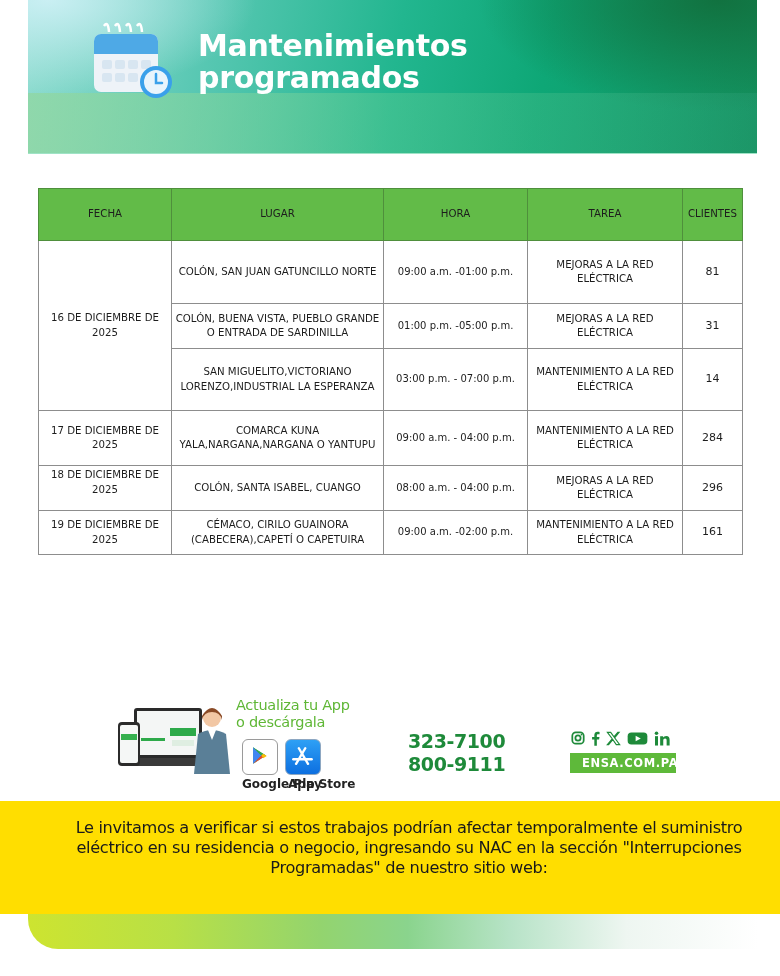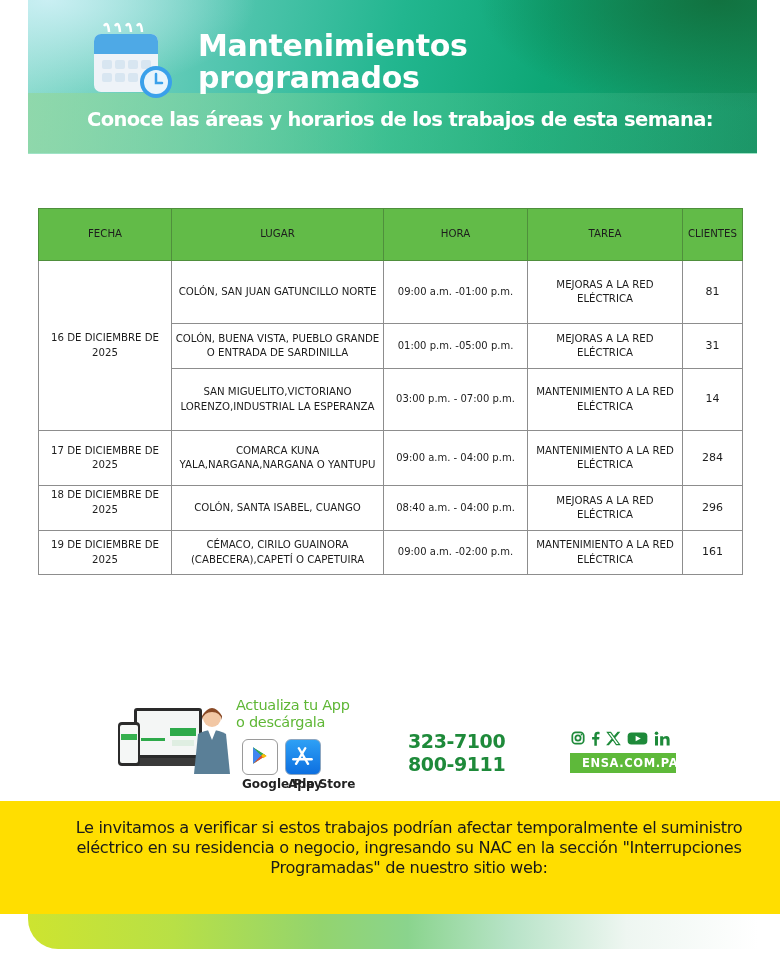--- a/index.html
+++ b/index.html
@@ -28,21 +28,21 @@
     font-size: 30px; line-height: 32px; letter-spacing: -0.3px;
   }
   .banner-sub {
     position: absolute; left: 59px; top: 108px; z-index: 2;
     color: #ffffff; font-family: "DejaVu Sans", sans-serif; font-weight: bold;
     font-size: 19.5px; letter-spacing: -0.6px; white-space: nowrap;
   }
 
   
   .sched {
-    position: absolute; left: 38px; top: 208px; width: 704px;
+    position: absolute; left: 38px; top: 188px; width: 704px;
     border-collapse: collapse; table-layout: fixed;
     font-family: "DejaVu Sans", sans-serif; font-size: 10.2px; color: #1d1d1d;
   }
   .sched th, .sched td {
     border: 1px solid #8d8d8d; text-align: center; vertical-align: middle;
     padding: 0 1px; line-height: 14.5px; font-weight: normal;
   }
   .sched th { background: #62bb48; height: 52px; border-color: #4f8f3c; }
   .sched col.c1 { width: 133px; } .sched col.c2 { width: 212px; }
   .sched col.c3 { width: 144px; } .sched col.c4 { width: 155px; } .sched col.c5 { width: 60px; }
@@ -116,21 +116,20 @@
       <rect x="38" y="55" width="10" height="9" rx="2"></rect>
     </g>
     <circle cx="66" cy="64" r="16" fill="#3aa0ea"></circle>
     <circle cx="66" cy="64" r="12" fill="#e9f4fc"></circle>
     <path d="M66 56 V65 H72" stroke="#3aa0ea" stroke-width="2.5" fill="none" stroke-linecap="round"></path>
   </svg>
   <div class="banner-title">
     <div>Mantenimientos</div>
     <div>programados</div>
   </div>
-  <div class="banner-sub">Conoce las áreas y horarios de los trabajos de esta semana:</div>
 </div>
 
 <table class="sched">
   <colgroup>
       <col class="c1">
       <col class="c2">
       <col class="c3">
       <col class="c4">
       <col class="c5">
     </colgroup>
@@ -166,21 +165,21 @@
     <tr style="height:55px">
       <td>17 DE DICIEMBRE DE 2025</td>
       <td>COMARCA KUNA YALA,NARGANA,NARGANA O YANTUPU</td>
       <td class="hora">09:00 a.m. - 04:00 p.m.</td>
       <td>MANTENIMIENTO A LA RED ELÉCTRICA</td>
       <td class="cli">284</td>
     </tr>
     <tr style="height:45px">
       <td style="vertical-align:top;padding-top:2px">18 DE DICIEMBRE DE 2025</td>
       <td>COLÓN, SANTA ISABEL, CUANGO</td>
-      <td class="hora">08:40 a.m. - 04:00 p.m.</td>
+      <td class="hora">08:00 a.m. - 04:00 p.m.</td>
       <td>MEJORAS A LA RED ELÉCTRICA</td>
       <td class="cli">296</td>
     </tr>
     <tr style="height:44px">
       <td>19 DE DICIEMBRE DE 2025</td>
       <td>CÉMACO, CIRILO GUAINORA (CABECERA),CAPETÍ O CAPETUIRA</td>
       <td class="hora">09:00 a.m. -02:00 p.m.</td>
       <td>MANTENIMIENTO A LA RED ELÉCTRICA</td>
       <td class="cli">161</td>
     </tr>

